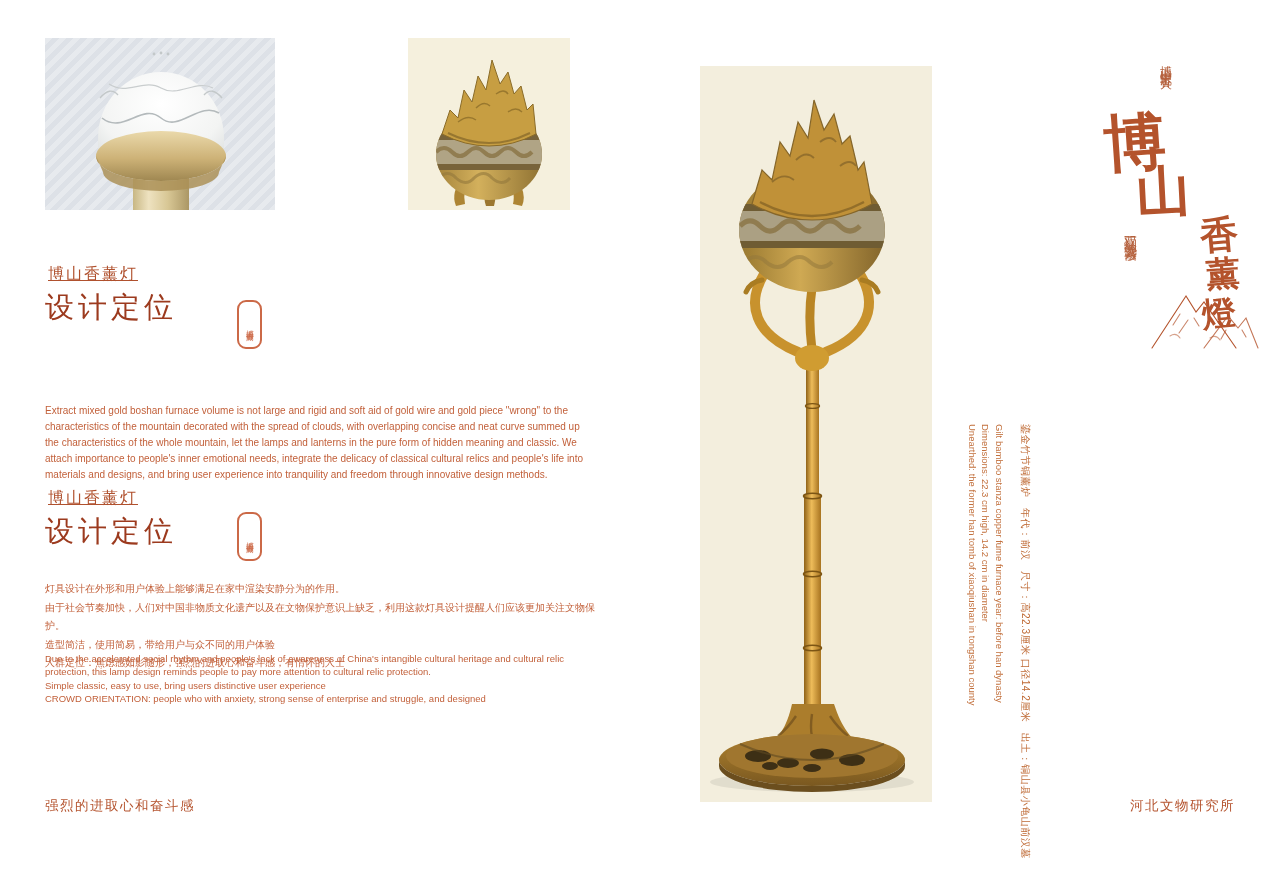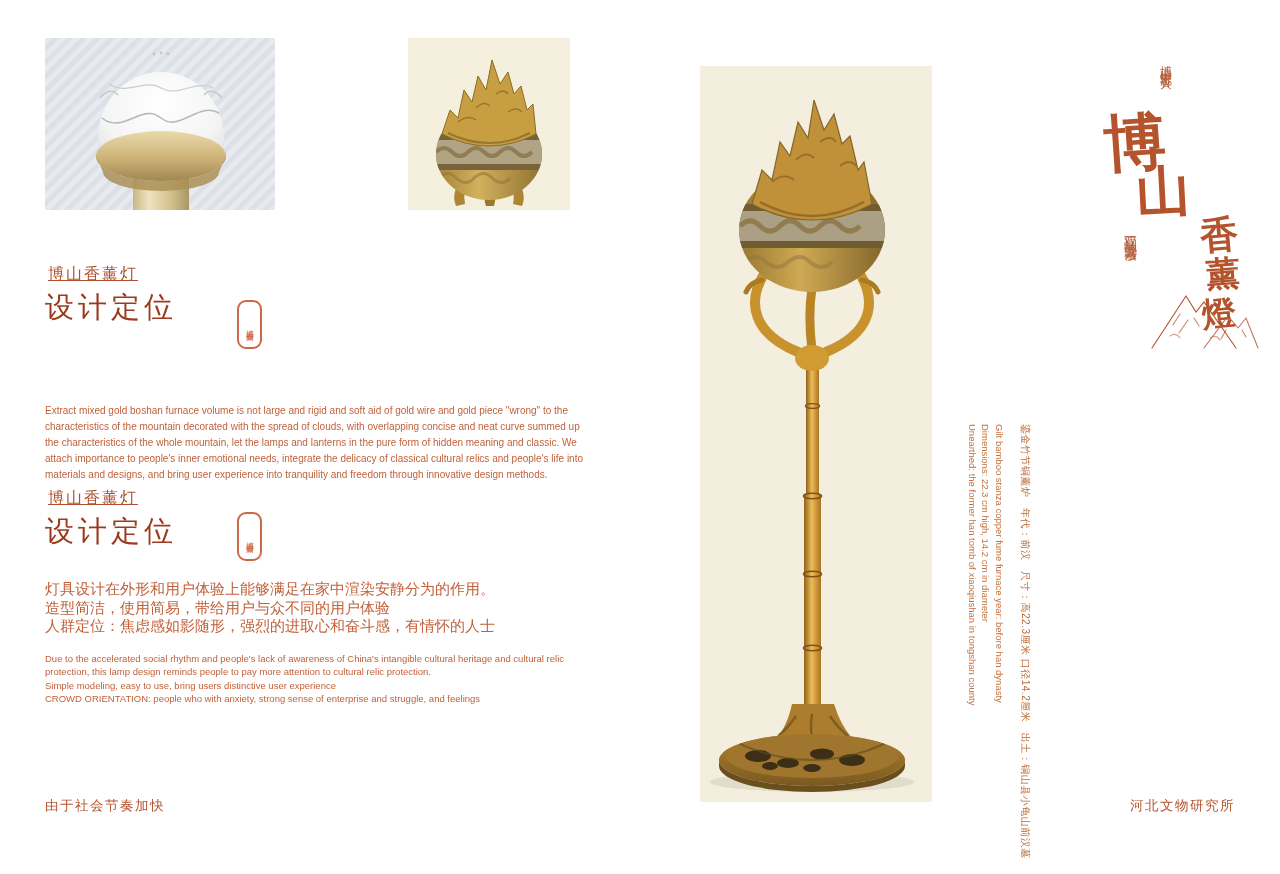--- a/index.html
+++ b/index.html
@@ -19,21 +19,21 @@
   .sec-label{position:absolute;font-size:16px;letter-spacing:2px;color:#b0512e;text-decoration:underline;}
   .sec-title{position:absolute;font-size:29px;letter-spacing:4px;color:#9c3a1e;}
   .seal{position:absolute;width:21px;height:45px;border:2px solid #c34f28;border-radius:9px;
         color:#c34f28;font-size:8px;line-height:9px;text-align:center;
         display:flex;align-items:center;justify-content:center;
         writing-mode:vertical-rl;text-orientation:upright;letter-spacing:1px;opacity:.85;}
 
   
   .zh-par{position:absolute;left:45px;width:553px;font-size:9.5px;line-height:23.5px;
           color:#c2603a;text-align:justify;}
-  .zh-lines{position:absolute;left:45px;width:553px;font-size:15px;line-height:18.6px;color:#c2603a;}
+  .zh-lines{position:absolute;left:45px;width:553px;font-size:10px;line-height:18.6px;color:#c2603a;}
   .en-par{position:absolute;left:45px;width:548px;font-size:10px;line-height:16px;color:#c2603a;}
   .en-lines{position:absolute;left:45px;width:548px;font-size:9.5px;line-height:13.4px;color:#c2603a;}
 
   
   .v-upright{writing-mode:vertical-rl;text-orientation:upright;}
   #tagline-top{position:absolute;left:1157px;top:56px;font-size:12px;letter-spacing:2px;color:#b5603c;}
   #tagline-side{position:absolute;left:1121px;top:226px;font-size:13px;letter-spacing:2px;color:#b5603c;}
   .cal-char{position:absolute;font-family:"DejaVu Serif",serif;font-weight:700;color:#b4532c;
             line-height:1;z-index:3;}
   #cal-0{left:1104px;top:112px;font-size:62px;transform:rotate(-4deg);}
@@ -225,32 +225,33 @@
   <div class="sec-label" style="left:48px;top:264px">博山香薰灯</div>
   <div class="sec-title" style="left:45px;top:288px">设计定位</div>
   <div class="seal" style="left:237px;top:300px">博山香薰</div>
   <div class="en-par" style="top:403px">Extract mixed gold boshan furnace volume is not large and rigid and soft aid of gold wire and gold piece "wrong" to the characteristics of the mountain decorated with the spread of clouds, with overlapping concise and neat curve summed up the characteristics of the whole mountain, let the lamps and lanterns in the pure form of hidden meaning and classic. We attach importance to people's inner emotional needs, integrate the delicacy of classical cultural relics and people's life into materials and designs, and bring user experience into tranquility and freedom through innovative design methods.</div>
 
   <div class="sec-label" style="left:48px;top:488px">博山香薰灯</div>
   <div class="sec-title" style="left:45px;top:512px">设计定位</div>
   <div class="seal" style="left:237px;top:512px">博山香薰</div>
   <div class="zh-lines" style="top:580px">
     <div>灯具设计在外形和用户体验上能够满足在家中渲染安静分为的作用。</div>
+    <div>由于社会节奏加快，人们对中国非物质文化遗产以及在文物保护意识上缺乏，利用这款灯具设计提醒人们应该更加关注文物保护。</div>
     <div>造型简洁，使用简易，带给用户与众不同的用户体验</div>
     <div>人群定位：焦虑感如影随形，强烈的进取心和奋斗感，有情怀的人士</div>
   </div>
   <div class="en-lines" style="top:652px">
     <div>Due to the accelerated social rhythm and people's lack of awareness of China's intangible cultural heritage and cultural relic protection, this lamp design reminds people to pay more attention to cultural relic protection.</div>
-    <div>Simple modeling, easy to use, bring users distinctive user experience</div>
-    <div>CROWD ORIENTATION: people who with anxiety, strong sense of enterprise and struggle, and feelings</div>
+    <div>Simple classic, easy to use, bring users distinctive user experience</div>
+    <div>CROWD ORIENTATION: people who with anxiety, strong sense of enterprise and struggle, and designed</div>
   </div>
 
   <div id="artifact-info">
     <p class="zh">鎏金竹节铜薰炉　年代：前汉　尺寸：高22.3厘米 口径14.2厘米　出土：铜山县小龟山前汉墓</p>
     <p class="en">Gilt bamboo stanza copper fume furnace year: before han dynasty</p>
     <p class="en">Dimensions: 22.3 cm high, 14.2 cm in diameter</p>
     <p class="en">Unearthed: the former han tomb of xiaoqiushan in tongshan county</p>
   </div>
 
-  <div id="footer-left" class="footer-text">由于社会节奏加快</div>
+  <div id="footer-left" class="footer-text">强烈的进取心和奋斗感</div>
   <div id="footer-right" class="footer-text">河北文物研究所</div>
 
 </div>
 
 </body></html>

